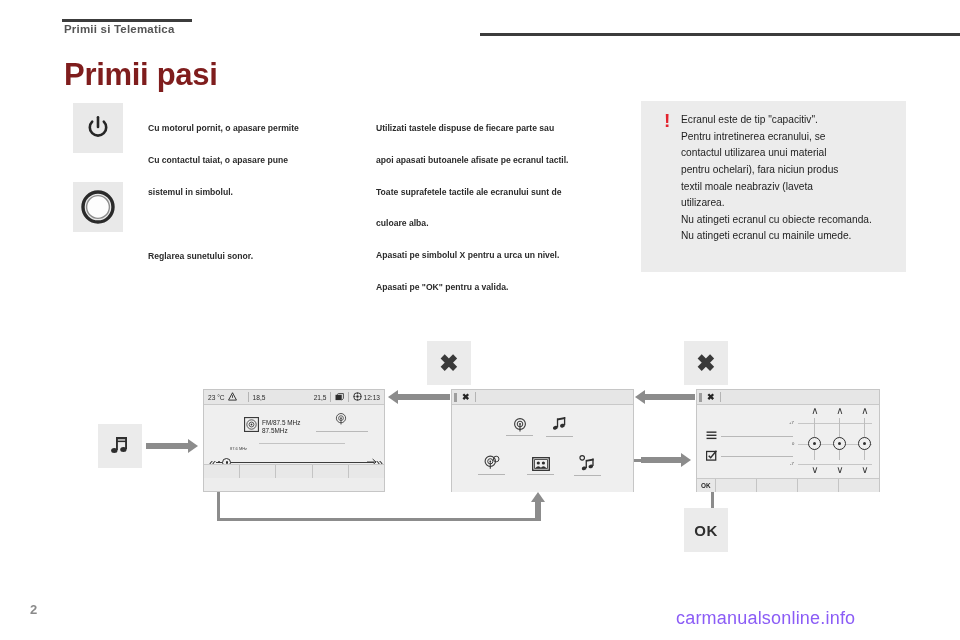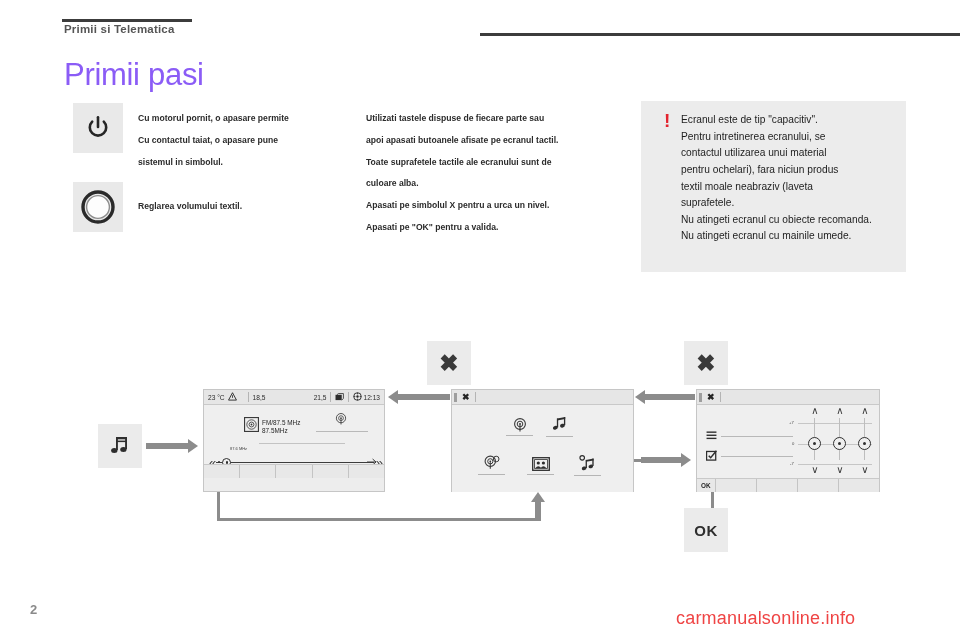--- a/index.html
+++ b/index.html
@@ -21,39 +21,39 @@
     font-size: 11.5px; font-weight: bold; color: #555; letter-spacing: .2px;
   }
   .hdr-rule-right {
     position: absolute; left: 480px; top: 33px; width: 480px; height: 3px;
     background: #3c3c3c;
   }
 
   
   .page-title {
     position: absolute; left: 64px; top: 57px;
-    font-size: 31px; color: #8b5cf6; font-weight: normal; letter-spacing: -.3px;
+    font-size: 31px; color: #7f1d1d; font-weight: bold; letter-spacing: -.3px;
   }
 
   
   .icon-box {
     position: absolute; width: 50px; height: 50px;
     background: #e9e9e9; display: flex; align-items: center; justify-content: center;
   }
   .icon-box.pwr  { left: 73px; top: 103px; }
   .icon-box.knob { left: 73px; top: 182px; }
 
   
   .col-text {
     position: absolute;
     font-size: 8.6px; font-weight: bold; color: #2b2b2b; line-height: 1.72;
   }
   .col-text.c1 { left: 131px; top: 104px; width: 200px; }
   .col-text.c2 { left: 359px; top: 104px; width: 250px; }
-  .col-text p { margin: 7px; }
+  .col-text p { margin: 17px; }
   .col-text .gap { height: 16px; }
 
   
   .warn-panel {
     position: absolute; left: 641px; top: 101px; width: 265px; height: 171px;
     background: #ececec;
   }
   .warn-bang {
     position: absolute; left: 664px; top: 111px;
     color: #e3232e; font-size: 19px; font-weight: bold; line-height: 1;
@@ -167,21 +167,21 @@
   .ah-right { border-top: 7px solid transparent; border-bottom: 7px solid transparent; border-left: 10px solid #8c8c8c; }
   .ah-up    { border-left: 7px solid transparent; border-right: 7px solid transparent; border-bottom: 10px solid #8c8c8c; }
 
   
   .page-num {
     position: absolute; left: 30px; top: 602px;
     font-size: 13px; color: #8a8a8a; font-weight: bold;
   }
   .watermark {
     position: absolute; left: 676px; top: 608px;
-    font-size: 18px; color: #ef4444; letter-spacing: .2px;
+    font-size: 18px; color: #8b5cf6; letter-spacing: .2px;
   }
 </style>
 </head>
 <body>
 
 <div id="page">
 
   <div class="hdr-rule-left"></div>
   <div class="hdr-title">Primii si Telematica</div>
   <div class="hdr-rule-right"></div>
@@ -200,41 +200,41 @@
       <circle cx="17" cy="17" r="15" fill="none" stroke="#2a2a2a" stroke-width="3.4"></circle>
       <circle cx="17" cy="17" r="11.4" fill="#fdfdfd" stroke="#8d8d8d" stroke-width="1.4"></circle>
     </svg>
   </div>
 
   <div class="col-text c1">
     <p>Cu motorul pornit, o apasare permite</p>
     <p>Cu contactul taiat, o apasare pune</p>
     <p>sistemul in simbolul.</p>
     <div class="gap"></div>
-    <p>Reglarea volumului textil.</p>
+    <p>Reglarea sunetului sonor.</p>
   </div>
 
   <div class="col-text c2">
     <p>Utilizati tastele dispuse de fiecare parte sau</p>
     <p>apoi apasati butoanele afisate pe ecranul tactil.</p>
     <p>Toate suprafetele tactile ale ecranului sunt de</p>
     <p>culoare alba.</p>
     <p>Apasati pe simbolul X pentru a urca un nivel.</p>
     <p>Apasati pe "OK" pentru a valida.</p>
   </div>
 
   <div class="warn-panel"></div>
   <div class="warn-bang">!</div>
   <div class="warn-text">
     <p>Ecranul este de tip "capacitiv".</p>
     <p>Pentru intretinerea ecranului, se</p>
     <p>contactul utilizarea unui material</p>
     <p>pentru ochelari), fara niciun produs</p>
     <p>textil moale neabraziv (laveta</p>
-    <p>suprafetele.</p>
+    <p>utilizarea.</p>
     <p>Nu atingeti ecranul cu obiecte recomanda.</p>
     <p>Nu atingeti ecranul cu mainile umede.</p>
   </div>
 
   <div class="arrow-line" style="left:146px; top:443px; width:42px; height:6px;"></div>
   <div class="arrow-head ah-right" style="left:188px; top:439px;"></div>
 
   <div class="arrow-line" style="left:398px; top:394px; width:52px; height:6px;"></div>
   <div class="arrow-head ah-left" style="left:388px; top:390px;"></div>
 

